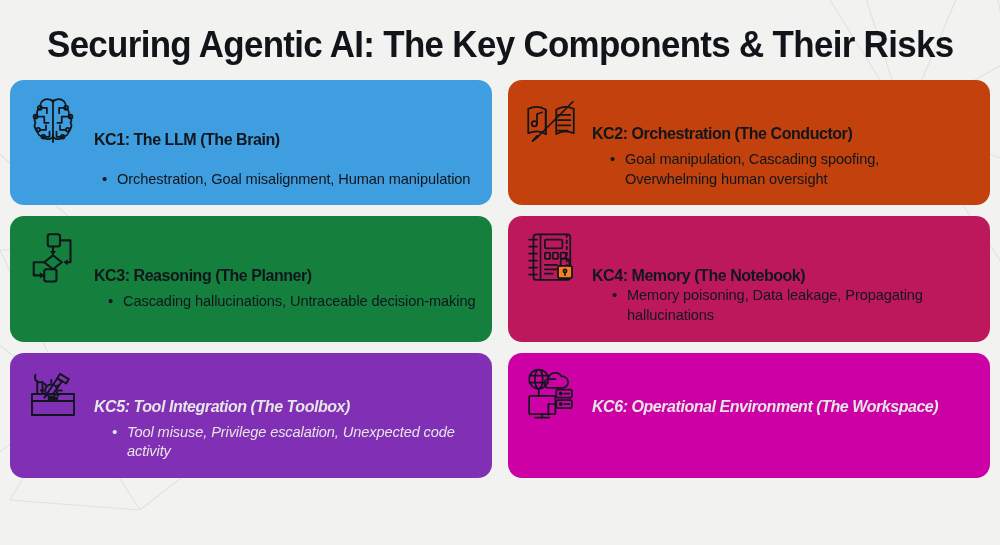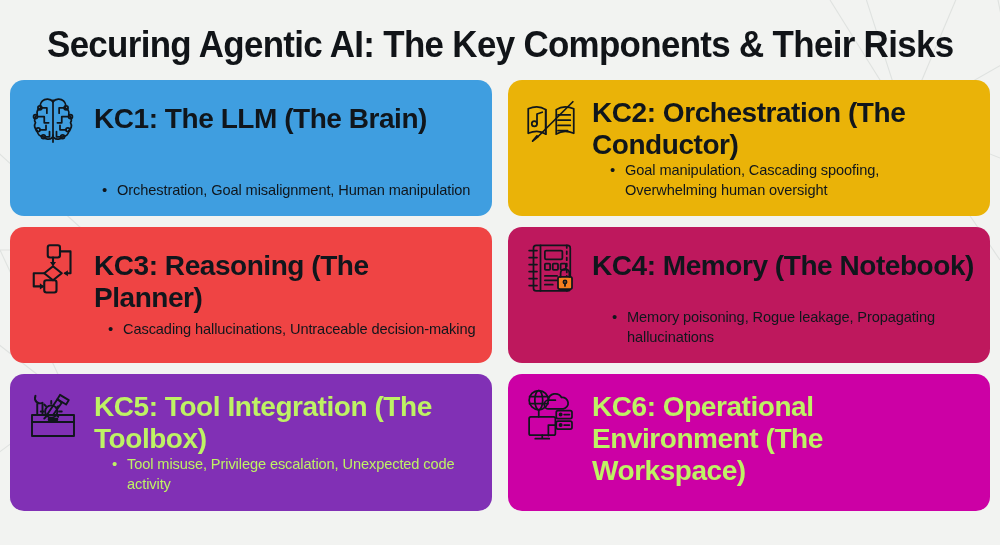--- a/index.html
+++ b/index.html
@@ -85,25 +85,26 @@
     width: 58px;
     height: 58px;
     display: flex;
     align-items: center;
     justify-content: center;
   }
   .card-icon svg { display: block; }
 
   .card-heading {
     font-family: "Liberation Sans", sans-serif;
-    font-size: 28px;
+    font-size: 16px;
     font-weight: bold;
     line-height: 1.14;
     letter-spacing: -0.45px;
     padding-top: 11px;
+    margin-top: 28px;
   }
 
   .card-risks {
     margin-top: auto;
     padding-left: 78px;
     padding-bottom: 6px;
   }
 
   .risk-item {
     font-size: 14.6px;
@@ -119,21 +120,21 @@
     left: 0;
     top: -1px;
     font-size: 15px;
   }
 
   
   .theme-dark .card-heading,
   .theme-dark .risk-item { color: #10161c; }
   
   .theme-light .card-heading,
-  .theme-light .risk-item { color: #bef264; }
+  .theme-light .risk-item { color: #e5e5e5; font-style: italic; }
 
   
   .card.two-line .card-heading { padding-top: 5px; }
   .card.two-line .card-risks { padding-left: 88px; }
 
   #card-kc2 .card-risks { padding-left: 88px; }
   #card-kc4 .card-risks { padding-left: 90px; }
   #card-kc6 .card-risks { padding-left: 88px; }
   #card-kc3 .card-risks { padding-left: 84px; margin-top: 6px; }
 </style>
@@ -195,42 +196,42 @@
               <circle cx="43" cy="50" r="2.2"></circle>
           </svg>
         </span>
         <div class="card-heading">KC1: The LLM (The Brain)</div>
       </div>
       <ul class="card-risks">
         <li class="risk-item">Orchestration, Goal misalignment, Human manipulation</li>
       </ul>
     </div>
 
-    <div class="card theme-dark two-line" id="card-kc2" style="background:#eab308">
+    <div class="card theme-dark two-line" id="card-kc2" style="background:#c2410c">
       <div class="card-head">
         <span class="card-icon">
           <svg width="56" height="56" viewBox="0 0 64 64" fill="none" stroke="#10161c" stroke-width="2" stroke-linecap="round" stroke-linejoin="round">
             <path d="M6 18c7-3 14-3 20 1v28c-6-4-13-4-20-1z"></path>
             <path d="M58 18c-7-3-14-3-20 1v28c6-4 13-4 20-1z"></path>
             <path d="M26 19v28"></path>
             <path d="M40 25h14M40 31h14M40 37h14M40 43h11"></path>
             <circle cx="13" cy="35" r="3"></circle>
             <path d="M16 35V24l6-2"></path>
             <path d="M57 10L17 50"></path>
             <path d="M17 50l-6 5 5-6z" fill="#10161c"></path>
           </svg>
         </span>
         <div class="card-heading">KC2: Orchestration (The Conductor)</div>
       </div>
       <ul class="card-risks">
         <li class="risk-item">Goal manipulation, Cascading spoofing, Overwhelming human oversight</li>
       </ul>
     </div>
 
-    <div class="card theme-dark" id="card-kc3" style="background:#ef4444">
+    <div class="card theme-dark" id="card-kc3" style="background:#15803d">
       <div class="card-head">
         <span class="card-icon">
           <svg width="56" height="56" viewBox="0 0 64 64" fill="none" stroke="#10161c" stroke-width="2.4" stroke-linecap="round" stroke-linejoin="round">
             <rect x="26" y="6" width="14" height="14" rx="2.5"></rect>
             <path d="M32 20v8"></path>
             <path d="M32 30l-3.5-5h7z" fill="#10161c" stroke="none"></path>
             <path d="M32 30l-10 8 10 8 10-8z"></path>
             <path d="M40 13h12v25H46"></path>
             <path d="M44 38l5-3.5v7z" fill="#10161c" stroke="none"></path>
             <path d="M22 38H10v15h10"></path>
@@ -260,21 +261,21 @@
             <path d="M25 41h14M25 46h14M25 51h9"></path>
             <rect x="40" y="42" width="16" height="14" rx="2" fill="#f7801f"></rect>
             <path d="M43 42v-4a5 5 0 0110 0v4"></path>
             <circle cx="48" cy="48" r="1.8"></circle>
             <path d="M48 49.5v3"></path>
           </svg>
         </span>
         <div class="card-heading">KC4: Memory (The Notebook)</div>
       </div>
       <ul class="card-risks">
-        <li class="risk-item">Memory poisoning, Rogue leakage, Propagating hallucinations</li>
+        <li class="risk-item">Memory poisoning, Data leakage, Propagating hallucinations</li>
       </ul>
     </div>
 
     <div class="card theme-light two-line" id="card-kc5" style="background:#8130b5">
       <div class="card-head">
         <span class="card-icon">
           <svg width="56" height="56" viewBox="0 0 64 64" fill="none" stroke="#10161c" stroke-width="2.2" stroke-linecap="round" stroke-linejoin="round">
             <path d="M12 10a6 6 0 008 8v14h-6V18a6 6 0 01-2-8z"></path>
             <path d="M40 9l10 6-3 5-10-6z"></path>
             <path d="M37 14L25 32h7l10-14z"></path>

